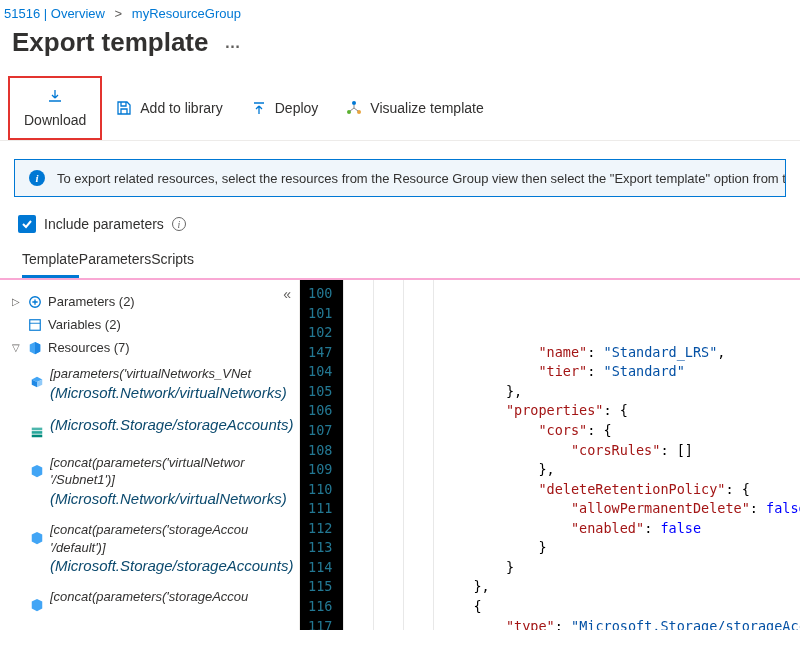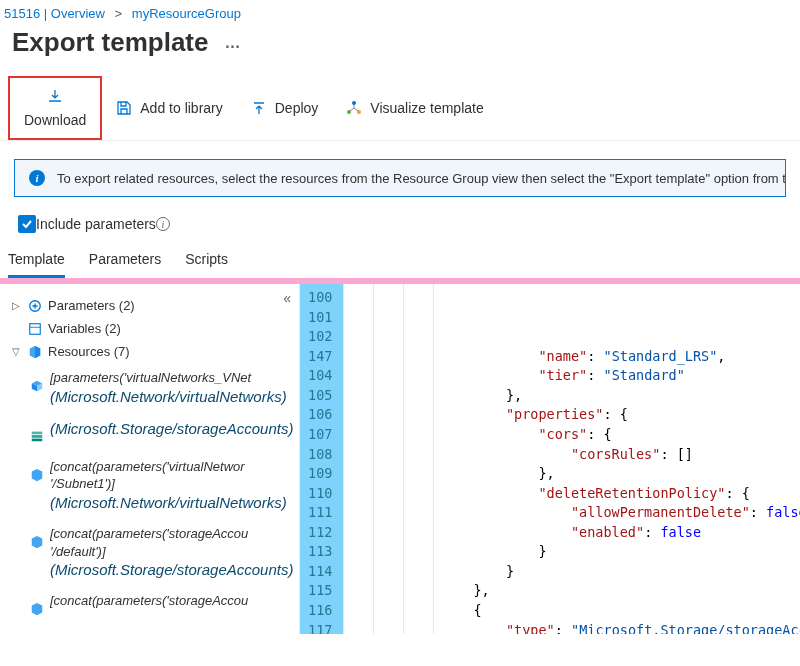--- a/index.html
+++ b/index.html
@@ -58,37 +58,37 @@
       overflow: hidden;
     }
     .info-icon {
       width: 16px; height: 16px; flex-shrink: 0;
       background: #0078d4; color: #fff; border-radius: 50%;
       display: inline-flex; align-items: center; justify-content: center;
       font-weight: bold; font-size: 11px; font-style: italic;
       font-family: Georgia, serif;
     }
     .checkbox-row {
-      display: flex; align-items: center; 
+      display: flex; align-items: center; gap: 8px;
       padding: 18px 18px 0 18px;
       font-size: 14px;
     }
     .checkbox {
       width: 18px; height: 18px; background: #0078d4; border-radius: 2px;
       display: inline-flex; align-items: center; justify-content: center;
       color: #fff; font-size: 12px;
     }
     .info-outline {
       width: 14px; height: 14px; border: 1px solid #666; border-radius: 50%;
       display: inline-flex; align-items: center; justify-content: center;
       font-size: 10px; color: #666; font-style: italic; font-family: Georgia, serif;
     }
     .tabs {
-      display: flex; gap: 24px; padding: 18px 18px 0 8px;
-      border-bottom: 6px solid #f9a8d4;
+      display: flex; padding: 18px 18px 0 22px;
+      border-bottom: 2px solid #f9a8d4;
       font-size: 14px;
     }
     .tab { padding-bottom: 8px; cursor: pointer; color: #323130; }
     .tab.active { border-bottom: 3px solid #0078d4; font-weight: 400; }
     .main-area {
       display: flex;
       height: 350px;
     }
     .tree-panel {
       width: 300px;
@@ -115,21 +115,21 @@
     .code-panel {
       flex: 1;
       display: flex;
       font-family: Consolas, Menlo, monospace;
       font-size: 13.5px;
       line-height: 1.45;
       overflow: hidden;
       white-space: pre;
     }
     .gutter {
-      background: #7dd3fc;
+      background: #000000;
       color: #237893;
       text-align: center;
       padding: 4px 10px 0 8px;
       user-select: none;
       border-right: 1px solid transparent;
     }
     .code-lines { padding: 4px 0 0 0; position: relative; }
     .indent-guides {
       position: absolute; top: 0; bottom: 0; left: 0;
       pointer-events: none;

